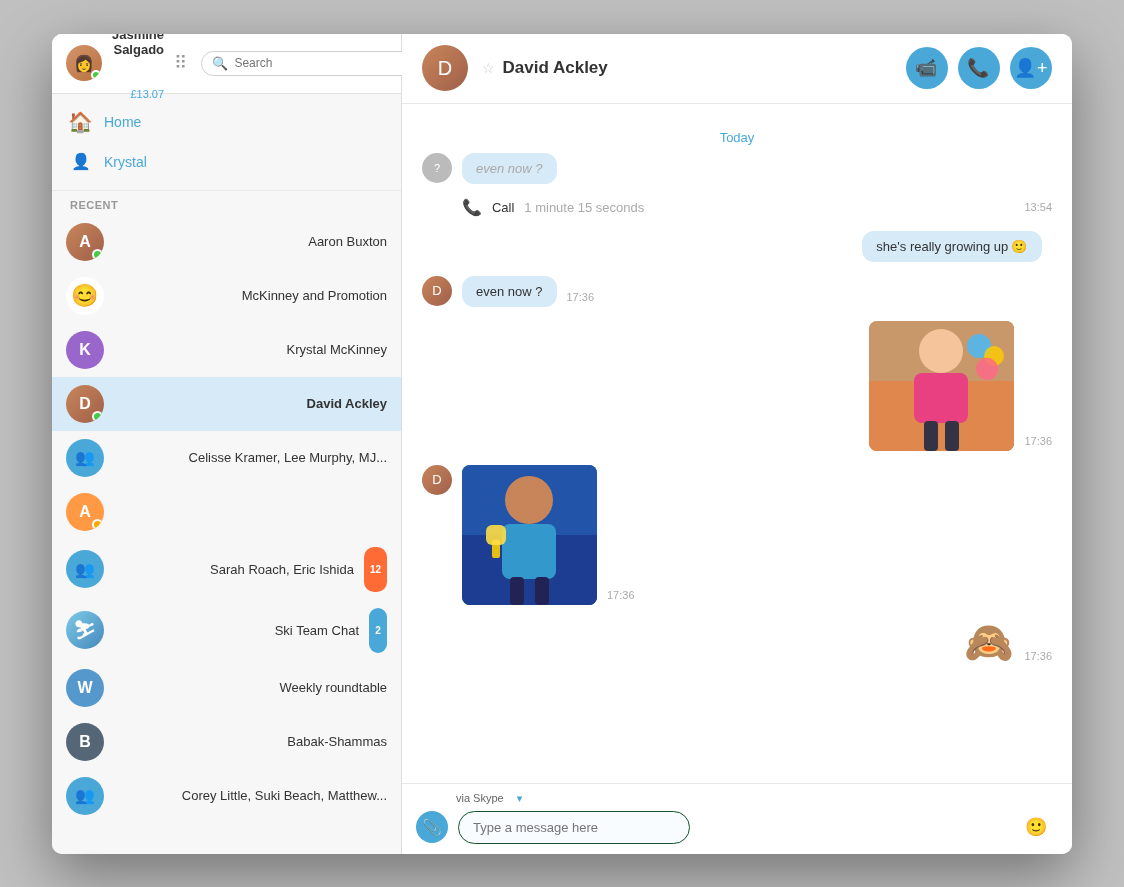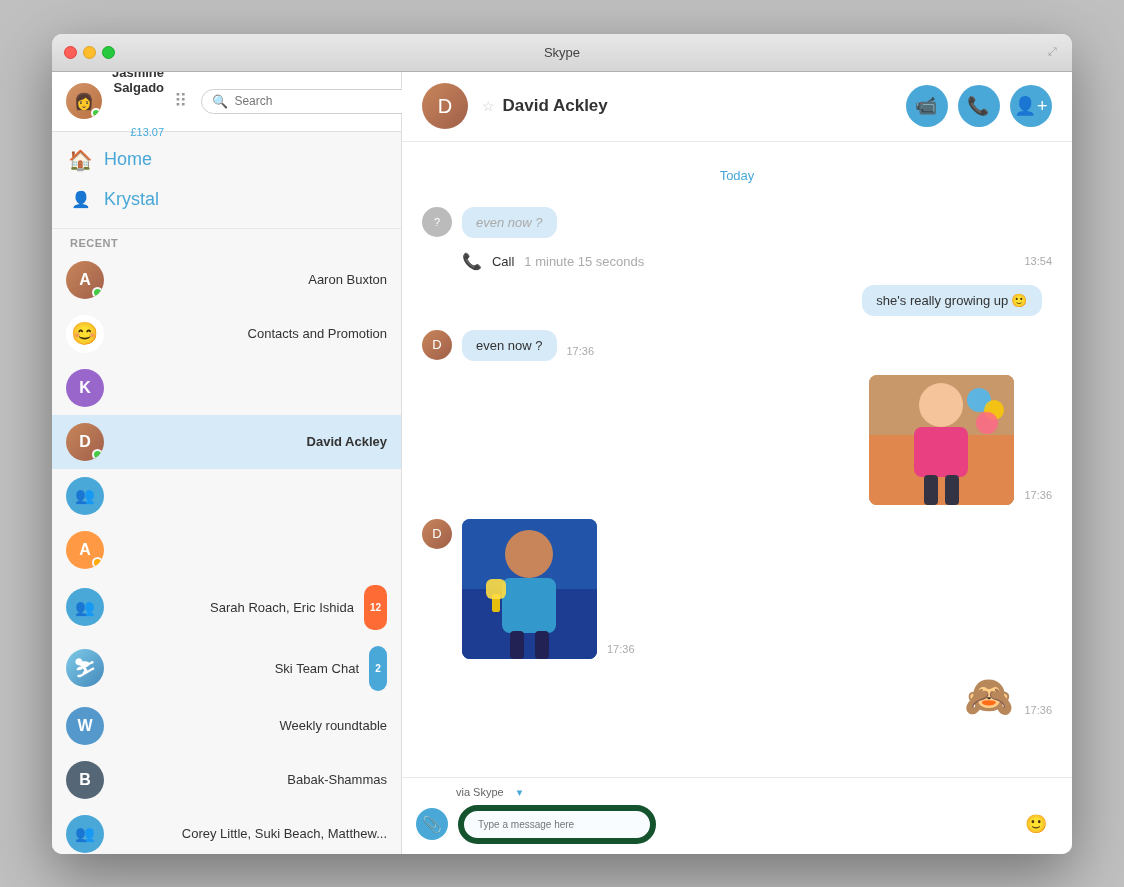--- a/index.html
+++ b/index.html
@@ -188,21 +188,21 @@
     .nav-icon-contacts {
       width: 22px;
       height: 22px;
       color: #4aa8d8;
       font-size: 16px;
       display: flex;
       align-items: center;
       justify-content: center;
     }
     .nav-label {
-      font-size: 18px;
+      font-size: 14px;
       color: #4aa8d8;
       font-weight: 500;
     }
     
     .recent-label {
       padding: 8px 18px 4px;
       font-size: 11px;
       color: #999;
       font-weight: 600;
       letter-spacing: 0.5px;
@@ -352,21 +352,21 @@
     .messages-area {
       flex: 1;
       overflow-y: auto;
       padding: 16px 20px;
       background: #fff;
     }
     .date-divider {
       text-align: center;
       color: #4aa8d8;
       font-size: 13px;
-      margin: 10px 0 24px;
+      margin: 10px 0 8px;
     }
     .message-row {
       display: flex;
       align-items: flex-start;
       margin-bottom: 14px;
       gap: 10px;
     }
     .message-row.outgoing {
       flex-direction: row-reverse;
     }
@@ -459,24 +459,24 @@
       display: flex;
       align-items: center;
       justify-content: center;
       cursor: pointer;
       color: #fff;
       font-size: 16px;
       flex-shrink: 0;
     }
     .message-input-box {
       flex: 1;
-      border: 6px solid #14532d;
+      border: 1px solid #14532d;
       border-radius: 20px;
       padding: 8px 40px 8px 14px;
-      font-size: 10px;
+      font-size: 13px;
       color: #701a75;
       outline: none;
       position: relative;
       background: #f8fcff;
     }
     .input-wrapper {
       flex: 1;
       position: relative;
     }
     .emoji-btn {
@@ -525,29 +525,20 @@
       justify-content: center;
       font-size: 50px;
       overflow: hidden;
     }
   </style>
 </head>
 <body>
 
 <div class="window">
 
-  <div class="titlebar">
-    <div class="traffic-lights">
-      <div class="traffic-light tl-close"></div>
-      <div class="traffic-light tl-min"></div>
-      <div class="traffic-light tl-max"></div>
-    </div>
-    <span class="titlebar-title">Skype</span>
-    <span class="titlebar-resize">⤢</span>
-  </div>
 
   <div class="main-layout">
 
     <div class="sidebar">
 
       <div class="profile-header">
         <div class="profile-avatar">
           <div class="profile-avatar-inner">👩</div>
           <div class="profile-online-dot"></div>
         </div>
@@ -581,36 +572,38 @@
 
         <div class="contact-item">
           <div class="contact-avatar av-brown">A
             <div class="avatar-dot online"></div>
           </div>
           <span class="contact-name">Aaron Buxton</span>
         </div>
 
         <div class="contact-item">
           <div class="contact-avatar av-emoji" style="font-size:22px;">😊</div>
-          <span class="contact-name">Contacts and Promotion</span>
+          <span class="contact-name">McKinney and Promotion</span>
         </div>
 
         <div class="contact-item">
           <div class="contact-avatar av-purple">K</div>
+          <span class="contact-name">Krystal McKinney</span>
         </div>
 
         <div class="contact-item active">
           <div class="contact-avatar av-brown" style="position:relative;">D
             <div class="avatar-dot online"></div>
           </div>
           <span class="contact-name">David Ackley</span>
         </div>
 
         <div class="contact-item">
           <div class="contact-avatar av-blue-group" style="font-size:16px;">👥</div>
+          <span class="contact-name">Celisse Kramer, Lee Murphy, MJ...</span>
         </div>
 
         <div class="contact-item">
           <div class="contact-avatar av-orange" style="position:relative;">A
             <div class="avatar-dot away"></div>
           </div>
         </div>
 
         <div class="contact-item">
           <div class="contact-avatar av-blue-group" style="font-size:16px;">👥</div>

